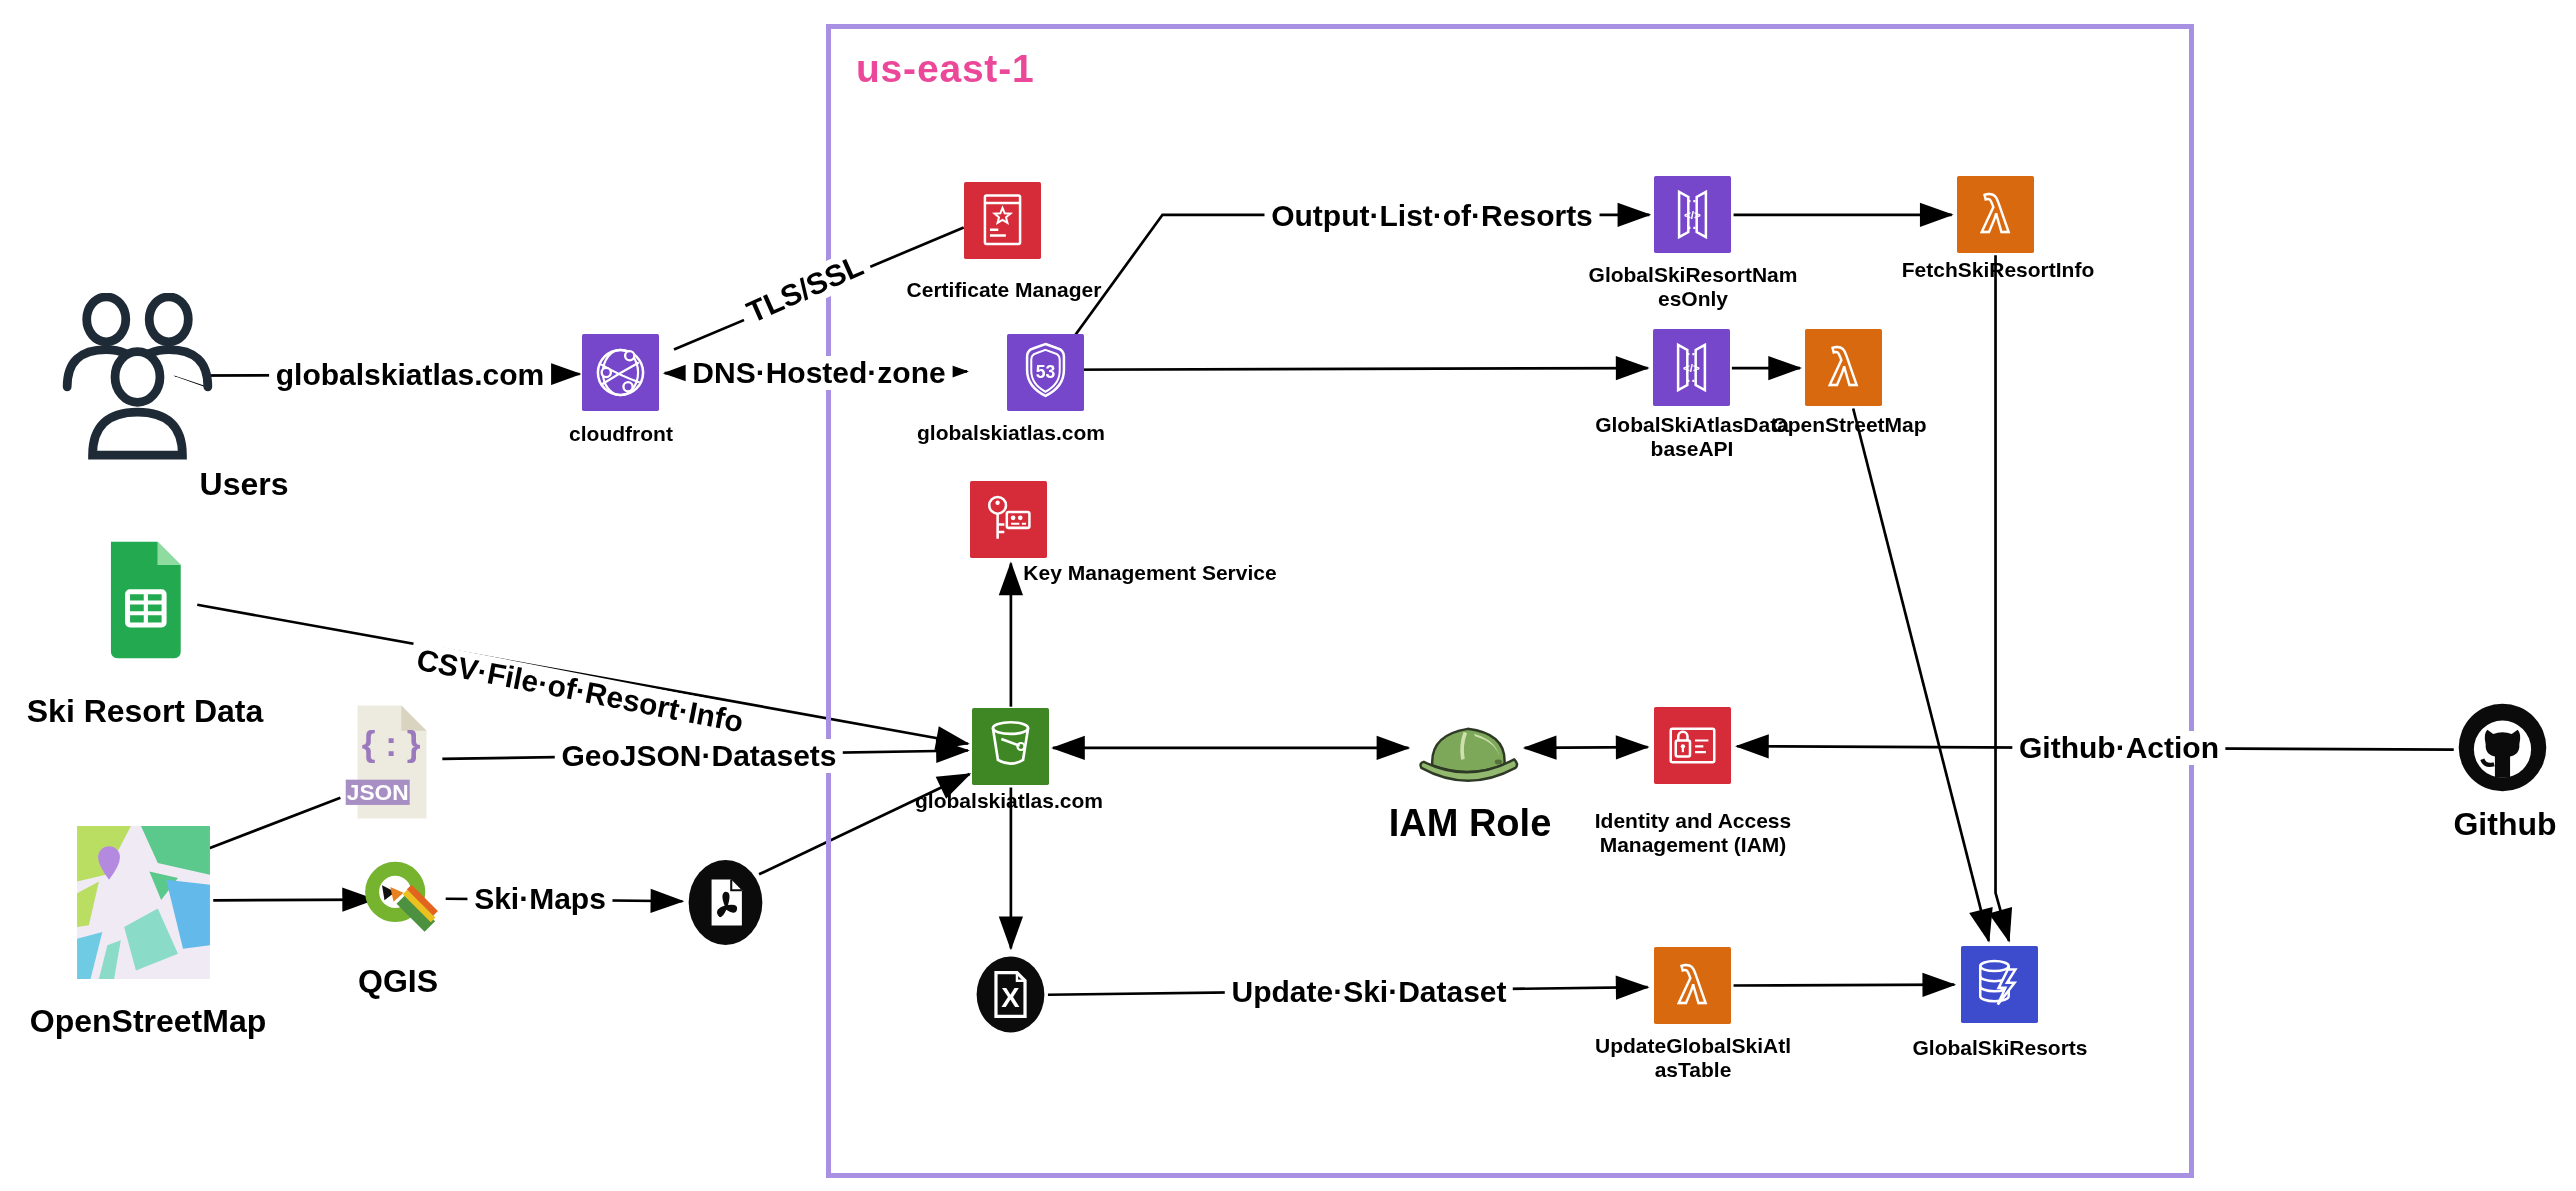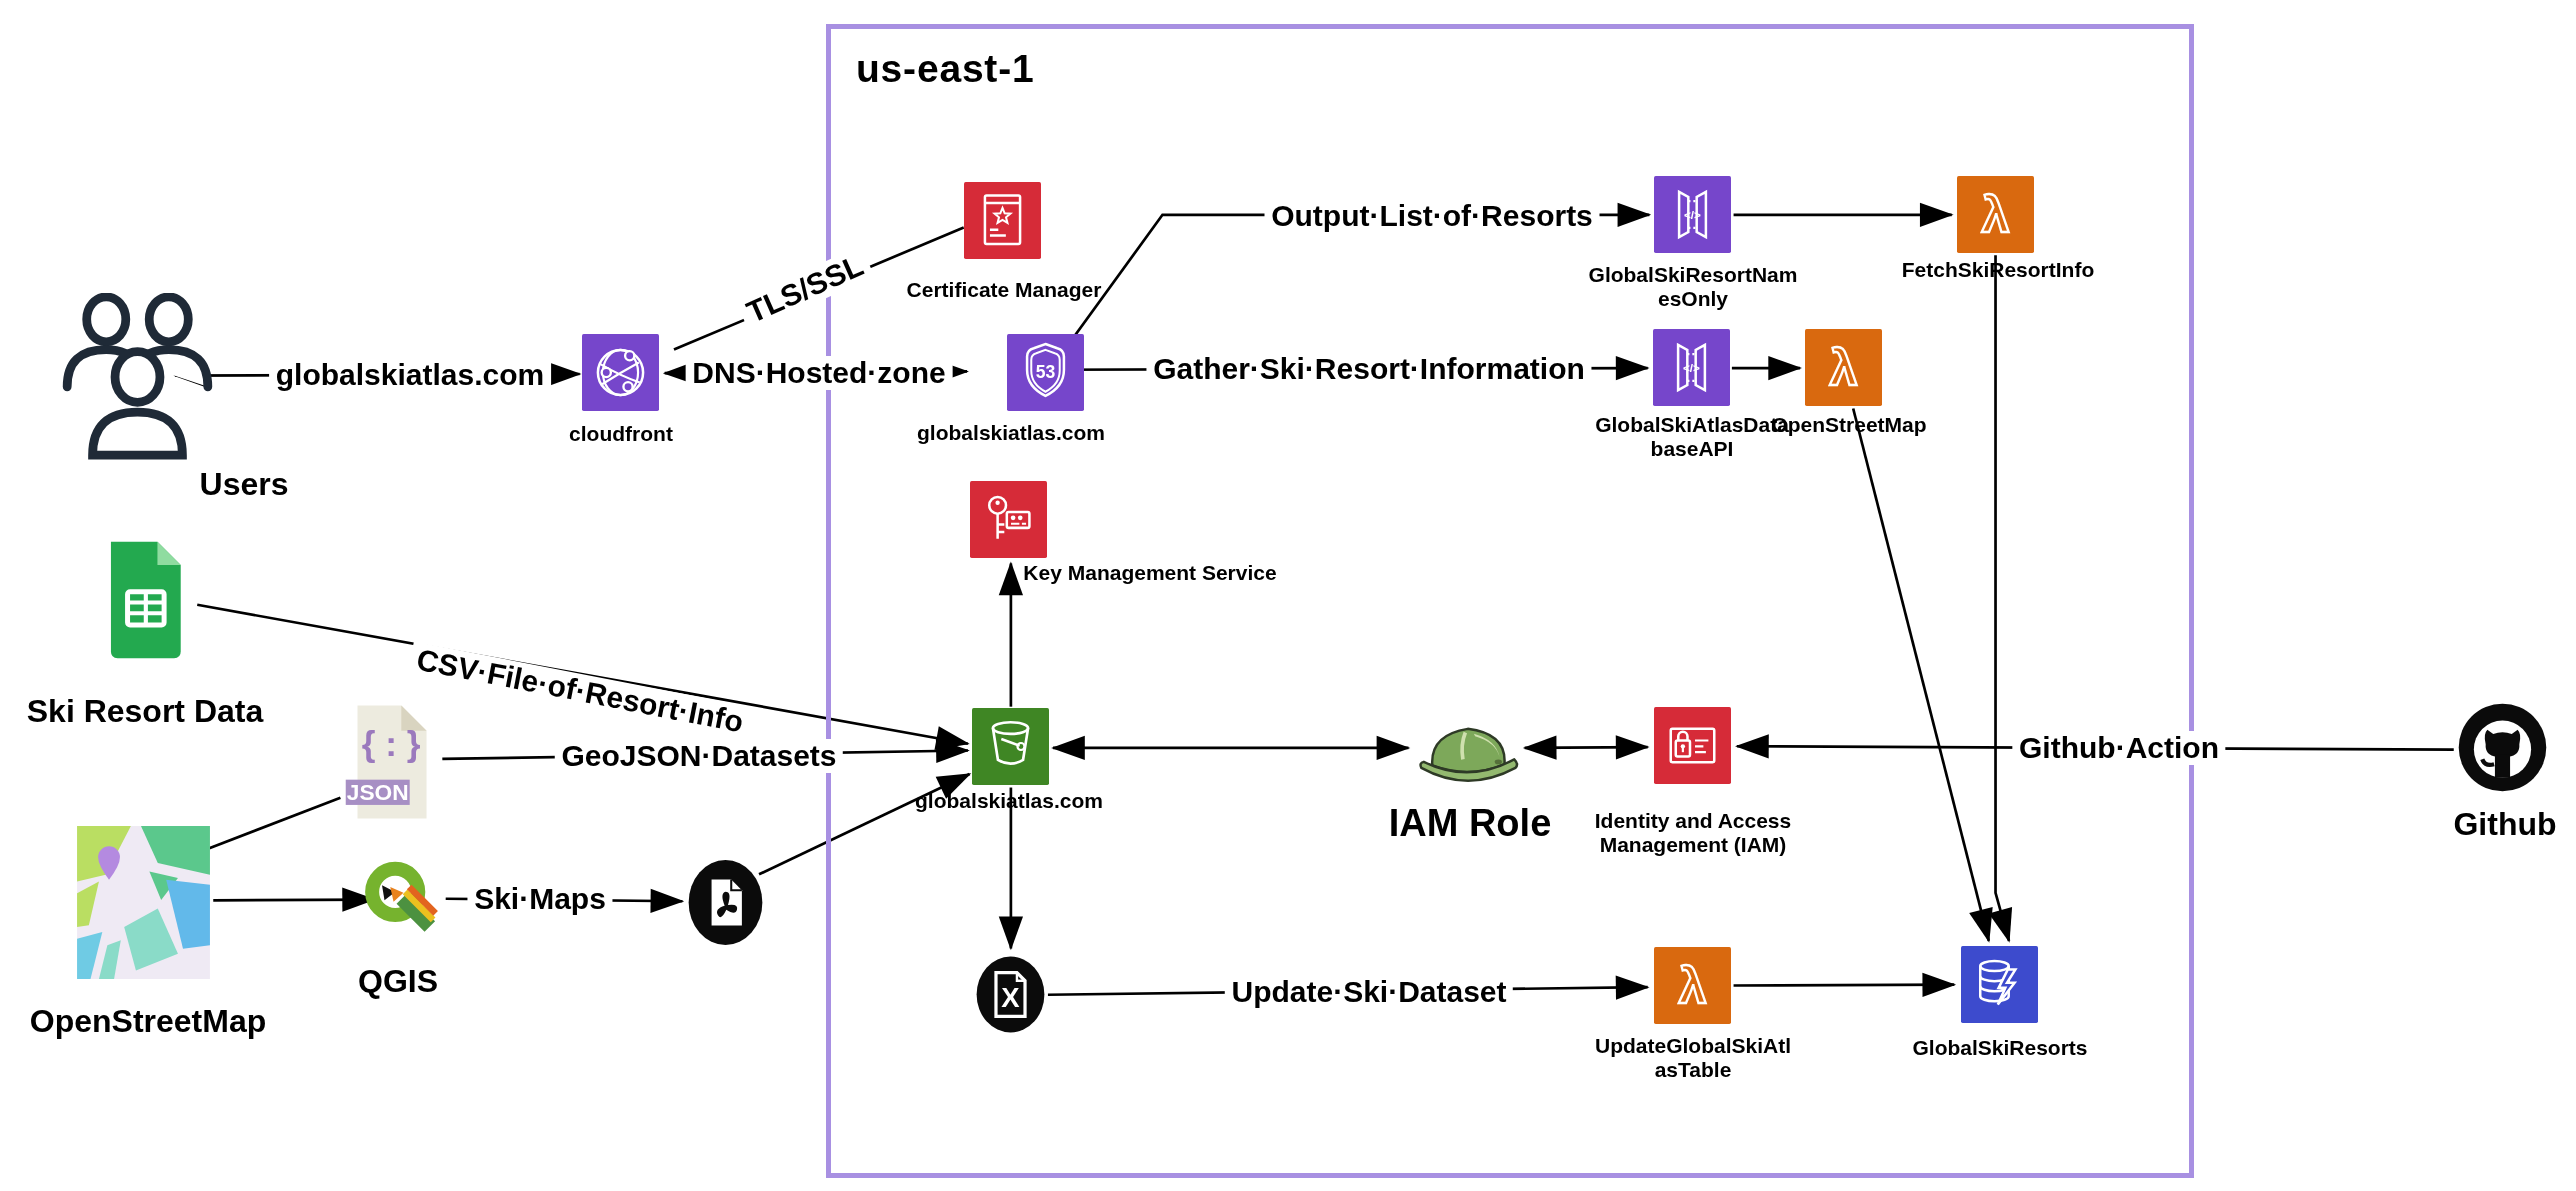--- a/index.html
+++ b/index.html
@@ -1,20 +1,20 @@
 <!DOCTYPE html>
 <html style="font-size:13.5px"><head>
 <meta charset="utf-8">
 <style>
   html,body{margin:0;padding:0;background:#fff;}
   body{font-family:"Liberation Sans","DejaVu Sans",sans-serif;color:#000;}
   #canvas{position:relative;width:2576px;height:1191px;background:#fff;overflow:hidden;}
   #edge-layer{position:absolute;left:0;top:0;width:2576px;height:1191px;pointer-events:none;}
   .region{position:absolute;left:826px;top:23.6px;width:1358px;height:1144px;border:5px solid #a890e2;}
-  .region-label{position:absolute;left:25px;top:18.5px;font-size:39px;font-weight:700;color:#000000;letter-spacing:0.8px;}
+  .region-label{position:absolute;left:25px;top:18.5px;font-size:39px;font-weight:700;color:#ec4899;letter-spacing:0.8px;}
   .node{position:absolute;}
   .nlab{position:absolute;transform:translate(-50%,-50%);font-size:21px;font-weight:700;text-align:center;white-space:pre-line;line-height:1.12;}
   .nlab.top{transform:translate(-50%,0);}
   .xlab{position:absolute;transform:translate(-50%,-50%);font-size:32px;font-weight:700;white-space:nowrap;}
   .elab{position:absolute;transform:translate(-50%,-50%);font-size:30px;font-weight:700;background:#fff;padding:0 6.7px;white-space:nowrap;}
   .elab.rot-tls{transform:translate(-50%,-50%) rotate(-24deg);}
   .elab.rot-csv{transform:translate(-50%,-50%) rotate(11deg);}
   svg text{font-family:"Liberation Sans","DejaVu Sans",sans-serif;}
 </style>
 </head>
@@ -292,21 +292,20 @@
   <div class="xlab" style="left:148px;top:1021px;">OpenStreetMap</div>
   <div class="xlab" style="left:398px;top:981px;">QGIS</div>
   <div class="nlab top" style="left:1693px;top:1034px;">UpdateGlobalSkiAtl
 asTable</div>
   <div class="nlab top" style="left:2000px;top:1036px;">GlobalSkiResorts</div>
 
   <div class="elab" style="left:410px;top:375px;">globalskiatlas.com</div>
   <div class="elab rot-tls" style="left:805px;top:289px;">TLS/SSL</div>
   <div class="elab" style="left:819px;top:373px;">DNS·Hosted·zone</div>
   <div class="elab" style="left:1432px;top:216px;">Output·List·of·Resorts</div>
-  <div class="elab" style="left:1369px;top:369px;">Gather·Ski·Resort·Information</div>
   <div class="elab rot-csv" style="left:580px;top:691px;">CSV·File·of·Resort·Info</div>
   <div class="elab" style="left:699px;top:756px;">GeoJSON·Datasets</div>
   <div class="elab" style="left:540px;top:899px;text-align:center;">Ski·Maps</div>
   <div class="elab" style="left:2119px;top:748px;">Github·Action</div>
   <div class="elab" style="left:1369px;top:992px;">Update·Ski·Dataset</div>
 
 </div>
 
 
 </body></html>

